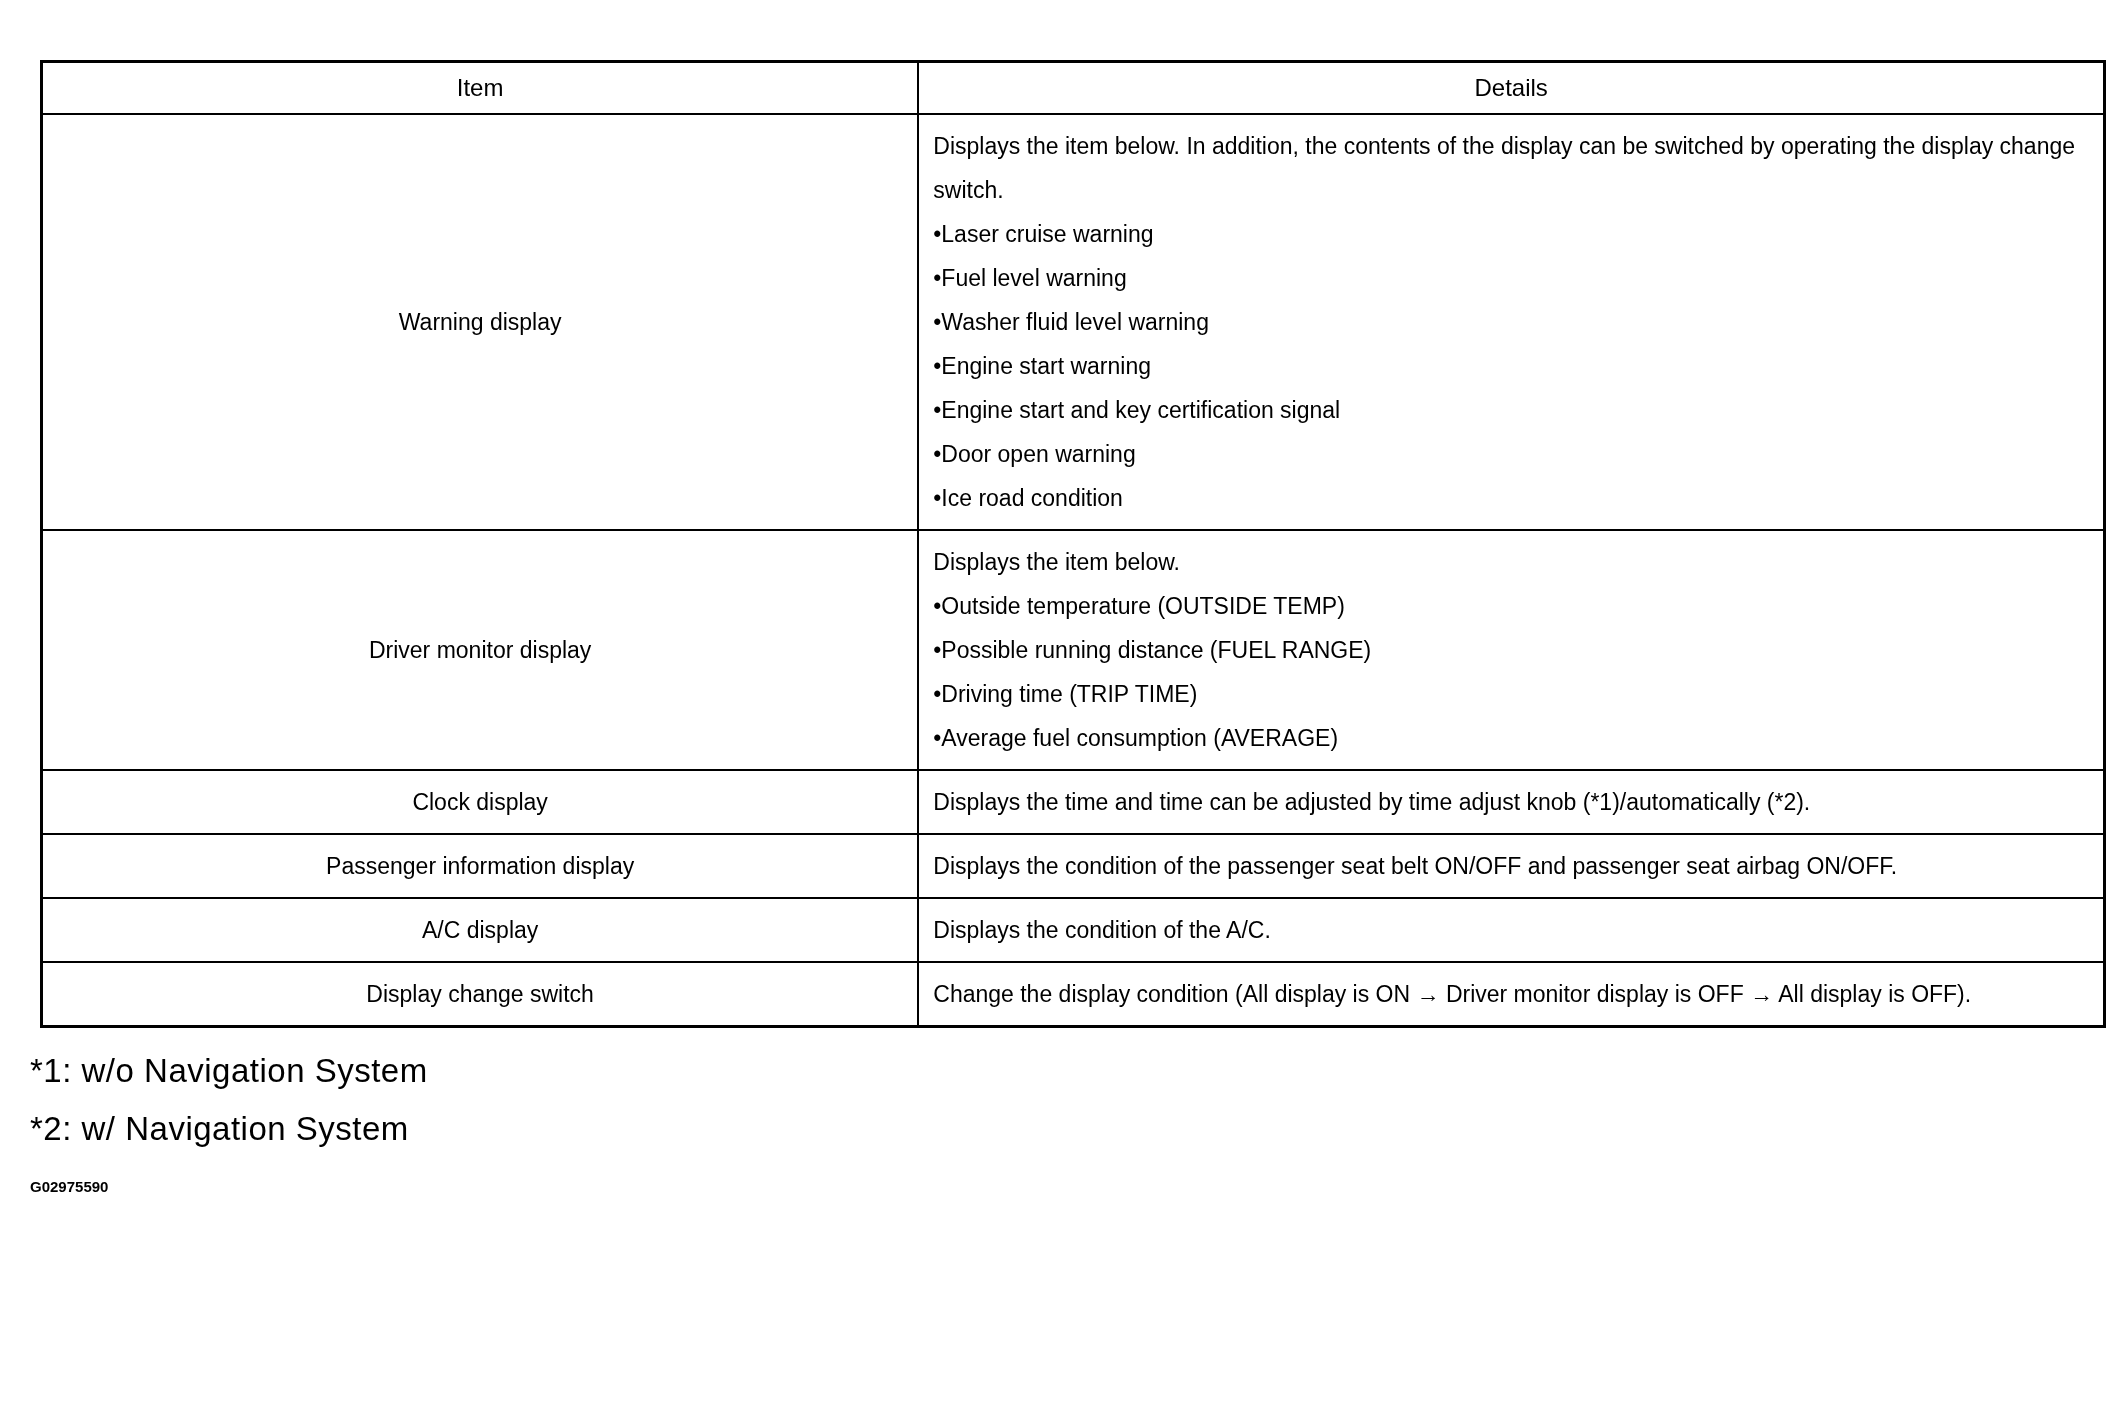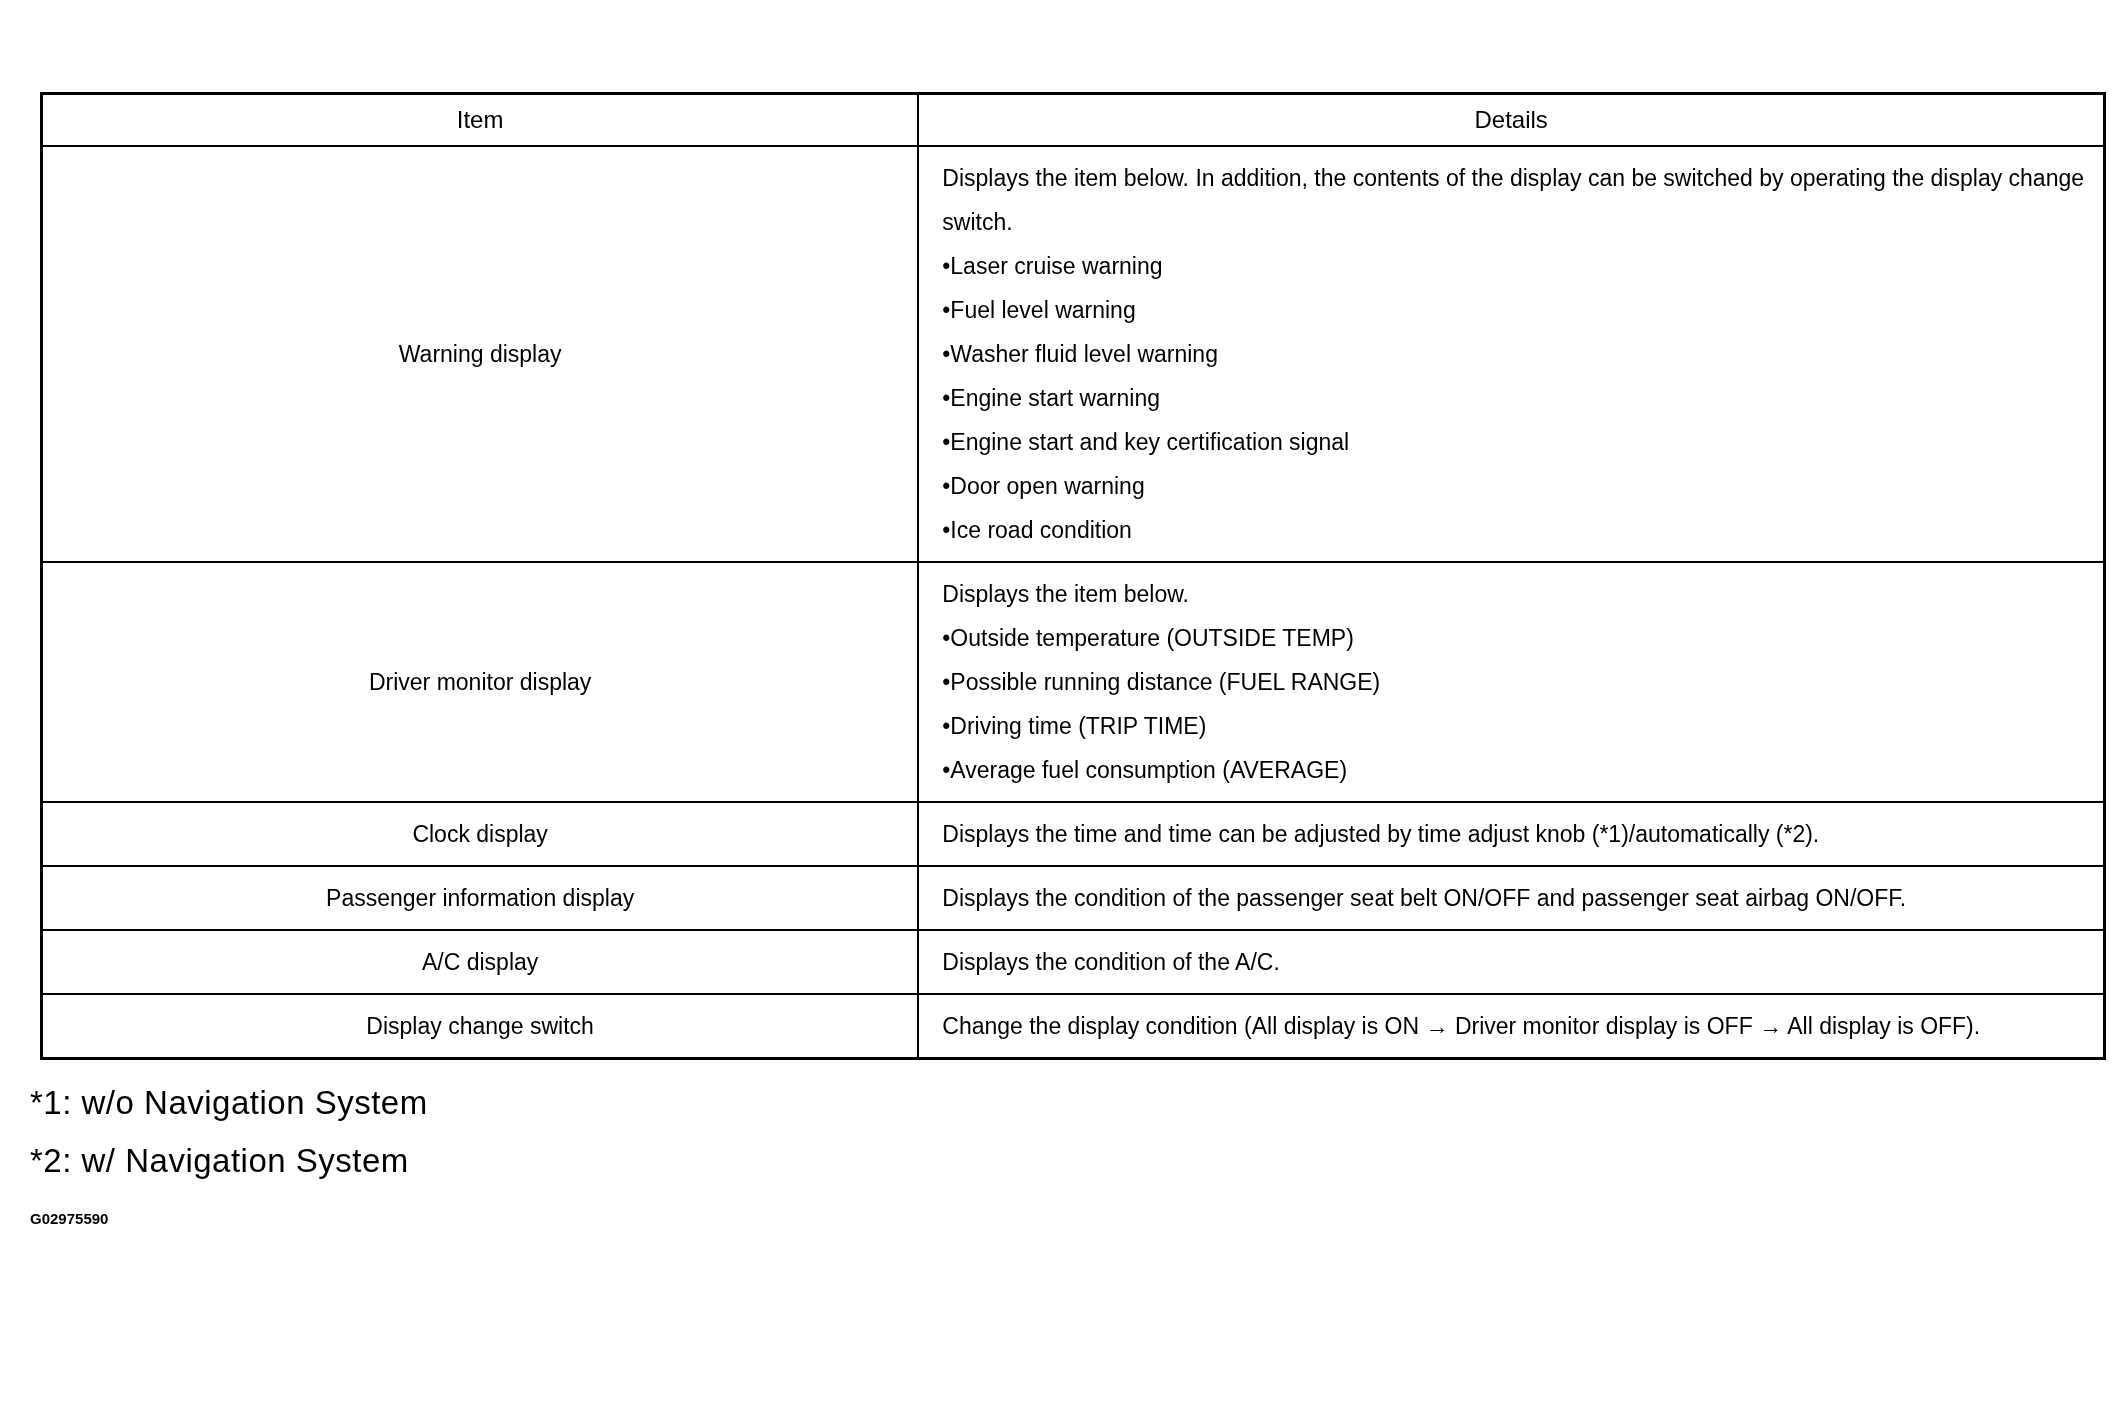--- a/index.html
+++ b/index.html
@@ -11,21 +11,21 @@
   }
   body {
     width: 2124px;
     height: 1404px;
     position: relative;
     overflow: hidden;
   }
   .page {
     position: absolute;
     left: 40px;
-    top: 92px;
+    top: 60px;
     width: 2066px;
   }
   table.info-table {
     width: 100%;
     border-collapse: collapse;
     table-layout: fixed;
     border: 3px solid #000;
   }
   col.col-item { width: 42.5%; }
   col.col-details { width: 57.5%; }
@@ -42,21 +42,21 @@
   .item-cell {
     text-align: center;
     vertical-align: middle;
     font-size: 23px;
     padding: 6px 10px;
   }
   .details-cell {
     text-align: left;
     vertical-align: middle;
     font-size: 23px;
-    padding: 9px 16px 9px 23px;
+    padding: 9px 16px 9px 14px;
   }
   .details-cell .intro,
   .details-cell .bullet {
     line-height: 44px;
   }
   .details-cell .bullet::before {
     content: "\2022 ";
   }
   .footnotes {
     margin-top: 14px;

